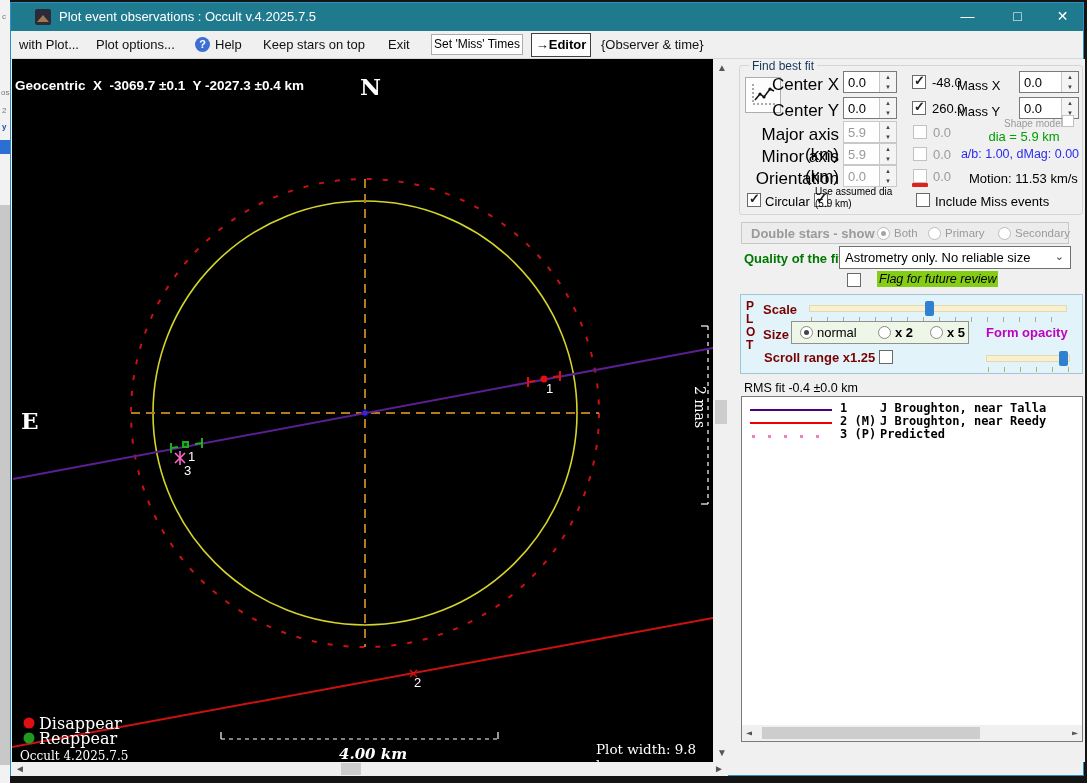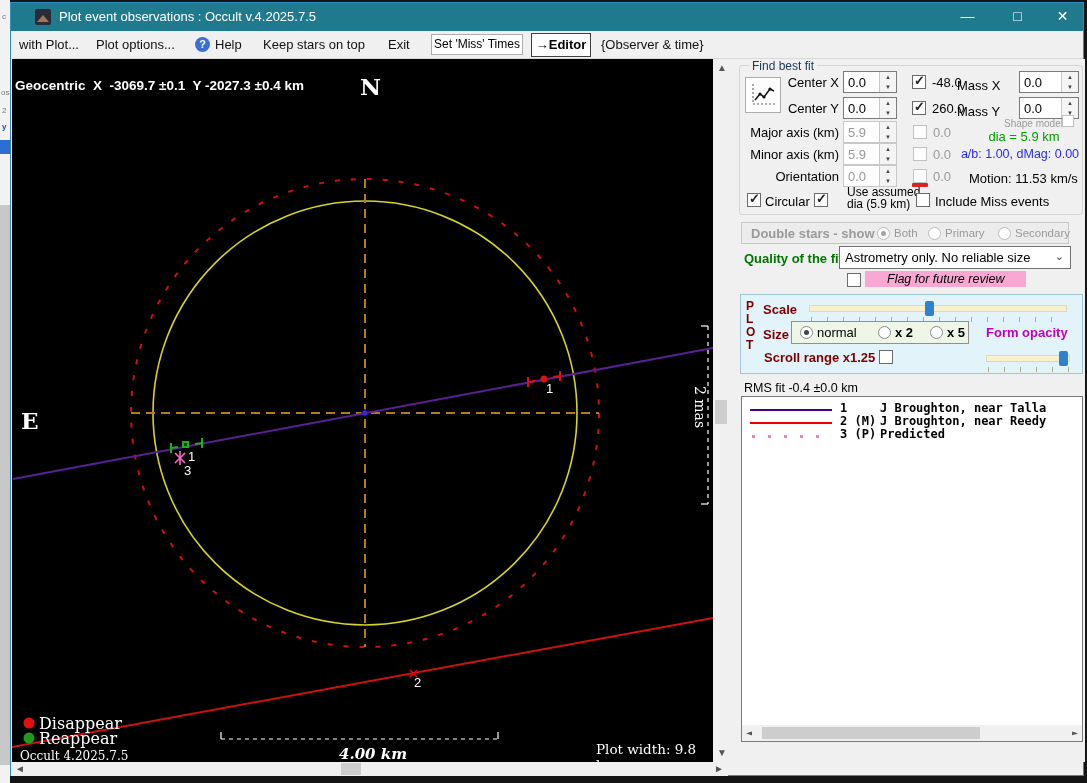--- a/index.html
+++ b/index.html
@@ -21,21 +21,21 @@
   .ptxt{color:#fff;}
   .serif{font-family:"DejaVu Serif",serif;}
   
   .sb{background:#f0f0f0;}
   .sb .thumb{background:#cdcdcd;position:absolute;}
   .sb .arr{position:absolute;color:#555;font-size:10px;line-height:14px;}
   
   #panel{left:718px;top:56px;width:356px;height:703px;background:#f0f0f0;}
   .group{border:1px solid #d5d5d5;border-radius:3px;box-sizing:border-box;}
   .glabel{background:#f0f0f0;padding:0 3px;font-size:12px;color:#16365c;}
-  .lblr{text-align:right;font-size:13px;}
+  .lblr{text-align:right;font-size:17px;}
   .spin{box-sizing:border-box;background:#fff;border:1px solid #7a7a7a;height:22px;}
   .spin .v{position:absolute;left:4px;top:3px;font-size:13px;}
   .spin .btns{position:absolute;right:0;top:0;width:16px;height:100%;border-left:1px solid #c8c8c8;
               display:flex;flex-direction:column;align-items:center;justify-content:space-around;
               font-size:6px;color:#444;background:#f4f4f4;}
   .spin.dis{border-color:#c9c9c9;} .spin.dis .v{color:#9a9a9a;text-align:right;}
   .cb{width:14px;height:14px;background:#fff;border:1px solid #6a6a6a;box-sizing:border-box;}
   .cb.checked::after{content:"✓";position:absolute;left:1px;top:-3px;font-size:13px;font-weight:700;color:#222;}
   .cb.dis{border-color:#c2c2c2;}
   .cb.sm{width:12px;height:12px;}
@@ -264,40 +264,40 @@
     </div>
     <span class="abs cb dis" style="left:184px;top:110px"></span>
     <span class="abs gray" style="left:204px;top:110px">0.0</span>
     <span class="abs" style="left:240px;top:112px;width:114px">Motion: 11.53 km/s</span>
 
     <div class="abs" style="left:183px;top:124px;width:16px;height:4px;background:#dd2222;border-radius:1px"></div>
 
     <span class="abs cb checked" style="left:18px;top:134px"></span>
     <span class="abs" style="left:36px;top:135px">Circular</span>
     <span class="abs cb checked" style="left:85px;top:134px"></span>
-    <span class="abs" style="left:118px;top:127px;width:80px;font-size:12px;line-height:12px">Use assumed dia (5.9 km)</span>
+    <span class="abs" style="left:86px;top:127px;width:80px;font-size:10px;line-height:12px">Use assumed dia (5.9 km)</span>
     <span class="abs cb" style="left:187px;top:134px"></span>
     <span class="abs" style="left:206px;top:135px">Include Miss events</span>
 
     <div class="abs" style="left:12px;top:163px;width:328px;height:22px;background:#ececec;border:1px solid #c8c8c8;box-sizing:border-box"></div>
     <span class="abs gray" style="left:22px;top:167px;font-weight:700">Double stars - show</span>
     <span class="abs rad dis sel" style="left:148px;top:168px"></span>
     <span class="abs gray" style="left:165px;top:168px;font-size:11.5px">Both</span>
     <span class="abs rad dis" style="left:199px;top:168px"></span>
     <span class="abs gray" style="left:216px;top:168px;font-size:11.5px">Primary</span>
     <span class="abs rad dis" style="left:269px;top:168px"></span>
     <span class="abs gray" style="left:286px;top:168px;font-size:11.5px">Secondary</span>
 
     <span class="abs" style="left:15px;top:192px;color:#007700;font-weight:700">Quality of the fit</span>
     <div class="abs" style="left:110px;top:187px;width:232px;height:23px;background:#fff;border:1px solid #707070;box-sizing:border-box">
       <span class="abs" style="left:5px;top:3px">Astrometry only. No reliable size</span>
       <span class="abs" style="right:6px;top:3px;color:#444;font-size:11px">⌄</span>
     </div>
     <span class="abs cb" style="left:118px;top:214px"></span>
-    <span class="abs" style="left:136px;top:212px;background:#f9a8d4;font-style:italic;padding:1px 22px;font-size:12.5px">Flag for future review</span>
+    <span class="abs" style="left:148px;top:212px;background:#84cc16;font-style:italic;padding:1px 2px;font-size:12.5px">Flag for future review</span>
 
     <div class="abs" style="left:11px;top:235px;width:343px;height:80px;background:#e2f4f9;border:1px solid #9fc6d4;box-sizing:border-box"></div>
     <span class="abs darkred" style="left:17px;top:240px;font-size:12px">P</span>
     <span class="abs darkred" style="left:17px;top:253px;font-size:12px">L</span>
     <span class="abs darkred" style="left:17px;top:266px;font-size:12px">O</span>
     <span class="abs darkred" style="left:17px;top:279px;font-size:12px">T</span>
 
     <span class="abs darkred" style="left:34px;top:243px">Scale</span>
     <div class="abs slider" style="left:80px;top:246px;width:258px;height:7px">
       <div class="track"></div>

